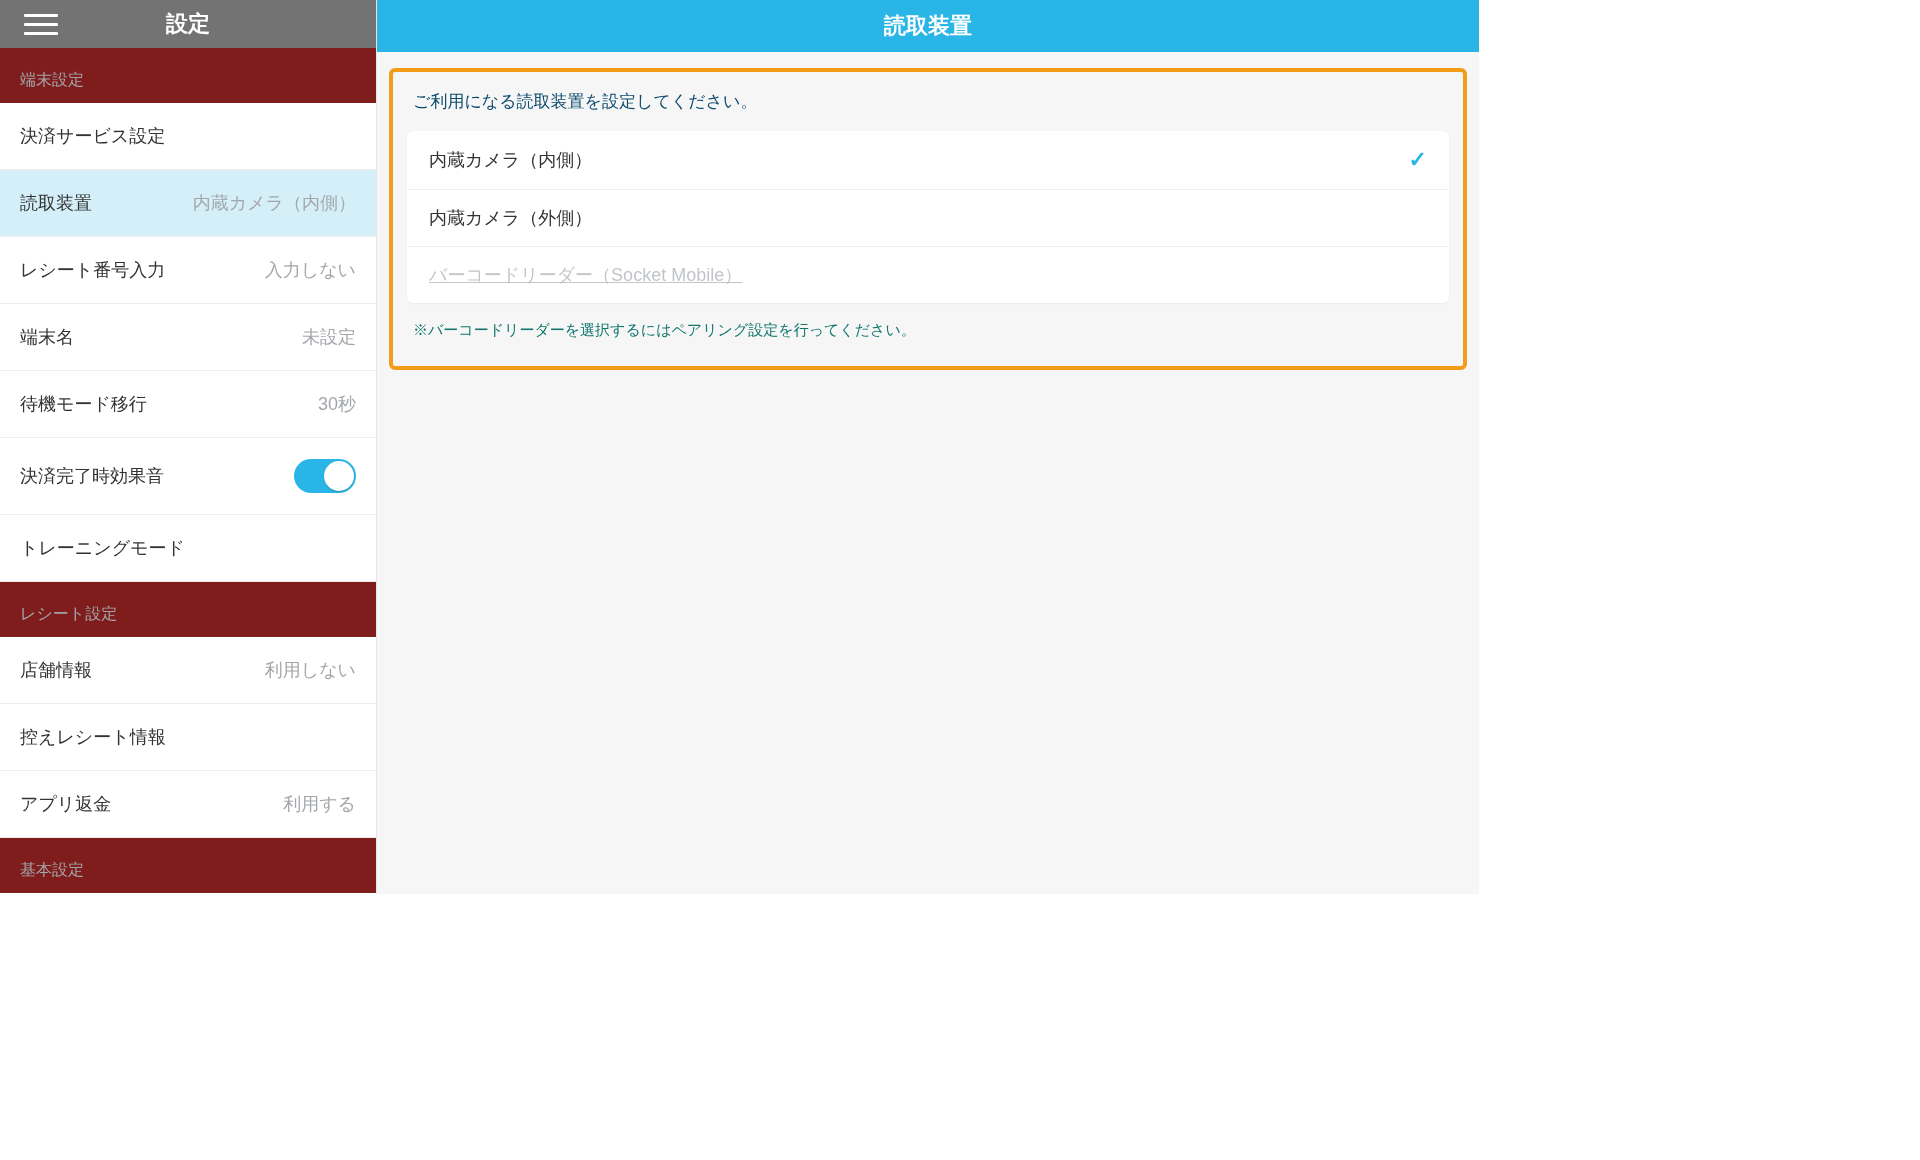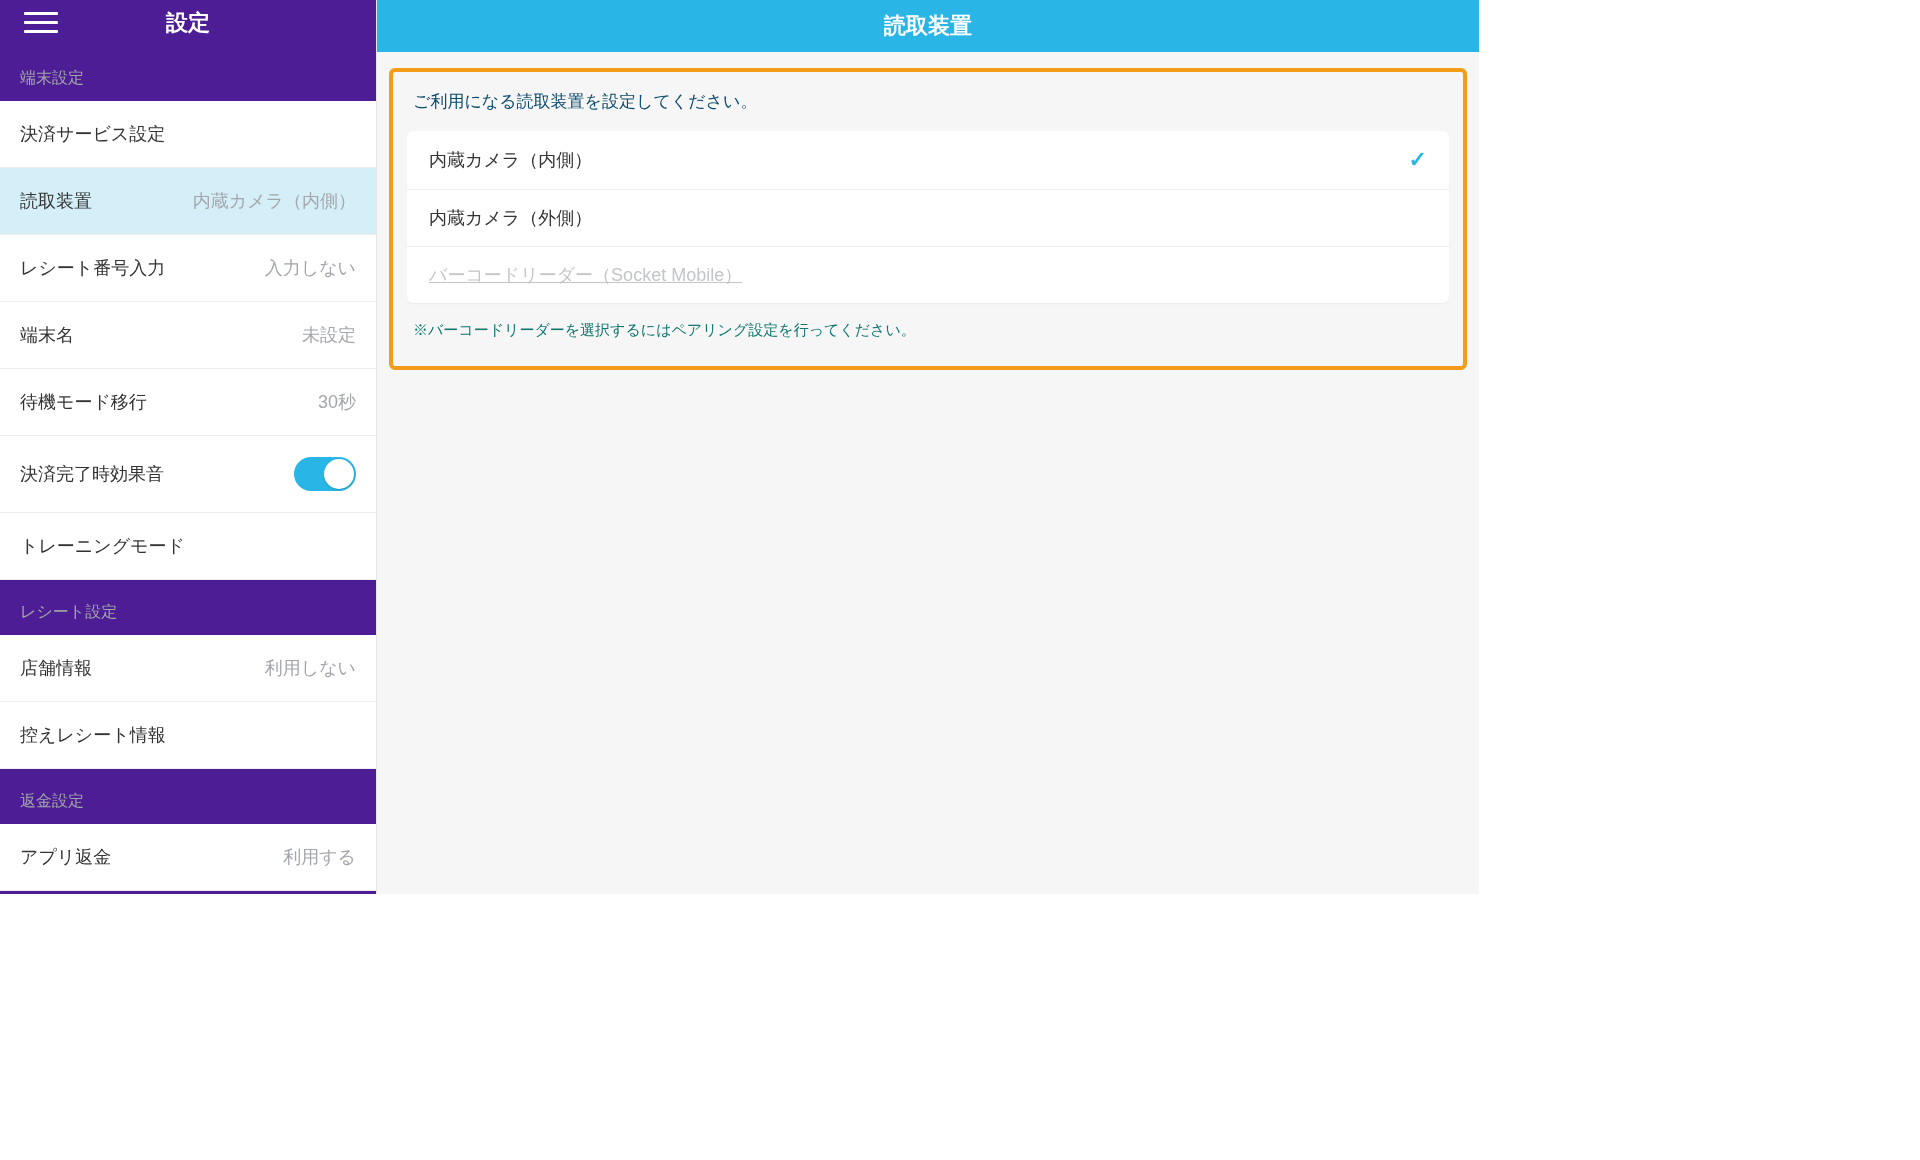--- a/index.html
+++ b/index.html
@@ -1,25 +1,25 @@
 <!DOCTYPE html>
 <html><head>
   <meta charset="utf-8">
   <style>
     * { margin:0; padding:0; box-sizing:border-box; font-family:-apple-system,"Hiragino Kaku Gothic ProN","Hiragino Sans",Meiryo,sans-serif; }
     body { width:1479px; height:894px; background:#fff; overflow:hidden; }
     .app { display:flex; height:100%; }
     .side { width:377px; background:#fff; display:flex; flex-direction:column; border-right:1px solid #e6e6e6; }
-    .side-header { height:52px; background:#4c1d95; display:flex; align-items:center; position:relative; }
+    .side-header { height:52px; background:#737373; display:flex; align-items:center; position:relative; }
     .burger { position:absolute; left:24px; display:flex; flex-direction:column; gap:6px; cursor:pointer; }
     .burger span { width:34px; height:3px; background:#fff; border-radius:1px; }
     .side-title { color:#fff; font-size:22px; font-weight:600; width:100%; text-align:center; }
     .main-header { height:52px; background:#29b6e6; display:flex; align-items:center; justify-content:center; }
     .main-title { color:#fff; font-size:22px; font-weight:600; }
-    .section-h { padding:22px 20px 12px; color:#a3a6aa; font-size:16px; background:#4c1d95; }
+    .section-h { padding:22px 20px 12px; color:#a3a6aa; font-size:16px; background:#7f1d1d; }
     .row { display:flex; align-items:center; justify-content:space-between; background:#fff; padding:21px 20px; border-bottom:1px solid #eee; cursor:pointer; font-size:18px; color:#333; }
     .row.selected { background:#d5eff9; }
     .row .label { font-size:18px; }
     .row .value { color:#a3a6aa; font-size:18px; }
     .toggle { width:62px; height:34px; border-radius:17px; background:#29b6e6; position:relative; }
     .toggle .knob { width:30px; height:30px; border-radius:50%; background:#fff; position:absolute; top:2px; right:2px; box-shadow:0 1px 2px rgba(0,0,0,.18); }
     .main { flex:1; background:#f6f6f6; display:flex; flex-direction:column; }
     .content-wrap { padding:16px 12px; }
     .orange-box { border:4px solid #f29c1a; border-radius:6px; padding:10px 14px 24px; }
     .instr { color:#0c4a6e; font-size:17px; padding:8px 6px 18px; }
@@ -75,21 +75,20 @@
           <span class="label">トレーニングモード</span>
         </div>
         <div class="section-h">レシート設定</div>
         <div class="row">
           <span class="label">店舗情報</span>
           <span class="value">利用しない</span>
         </div>
         <div class="row">
           <span class="label">控えレシート情報</span>
         </div>
-        <div class="section-h">返金設定</div>
         <div class="row">
           <span class="label">アプリ返金</span>
           <span class="value">利用する</span>
         </div>
         <div class="section-h">基本設定</div>
         <div class="row">
           <span class="label">店舗情報</span>
         </div>
       </div>
   </div>

